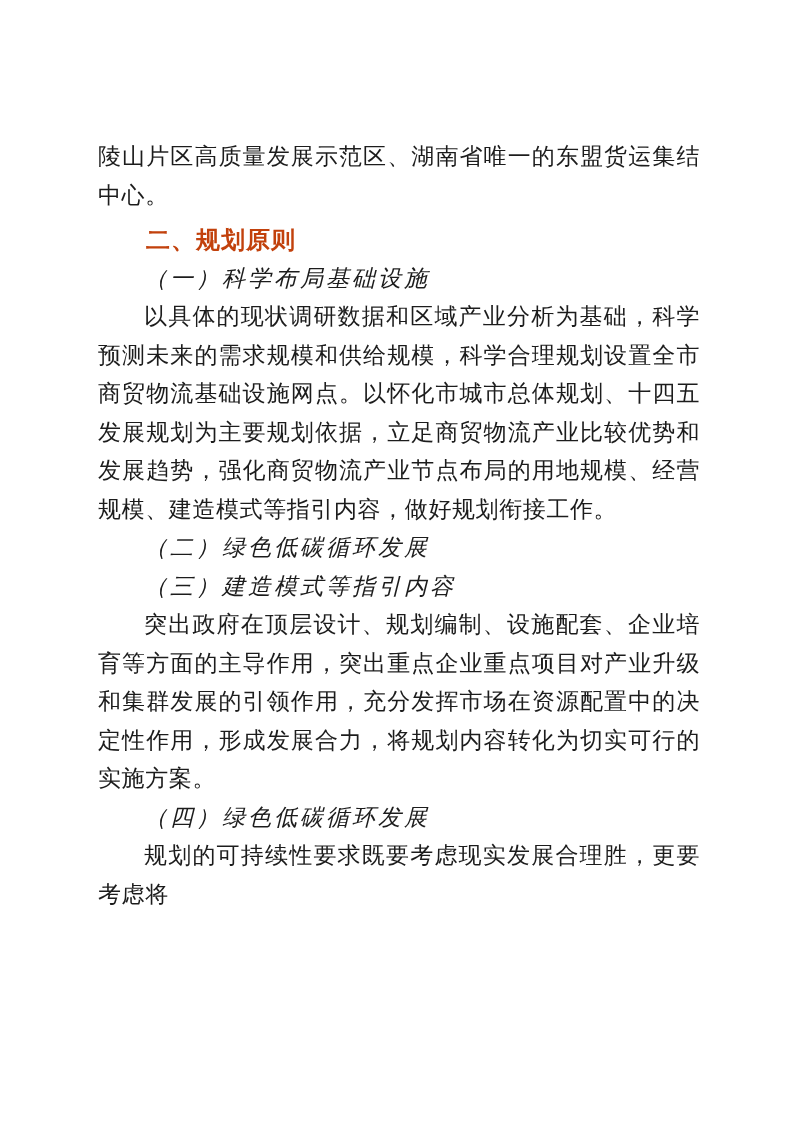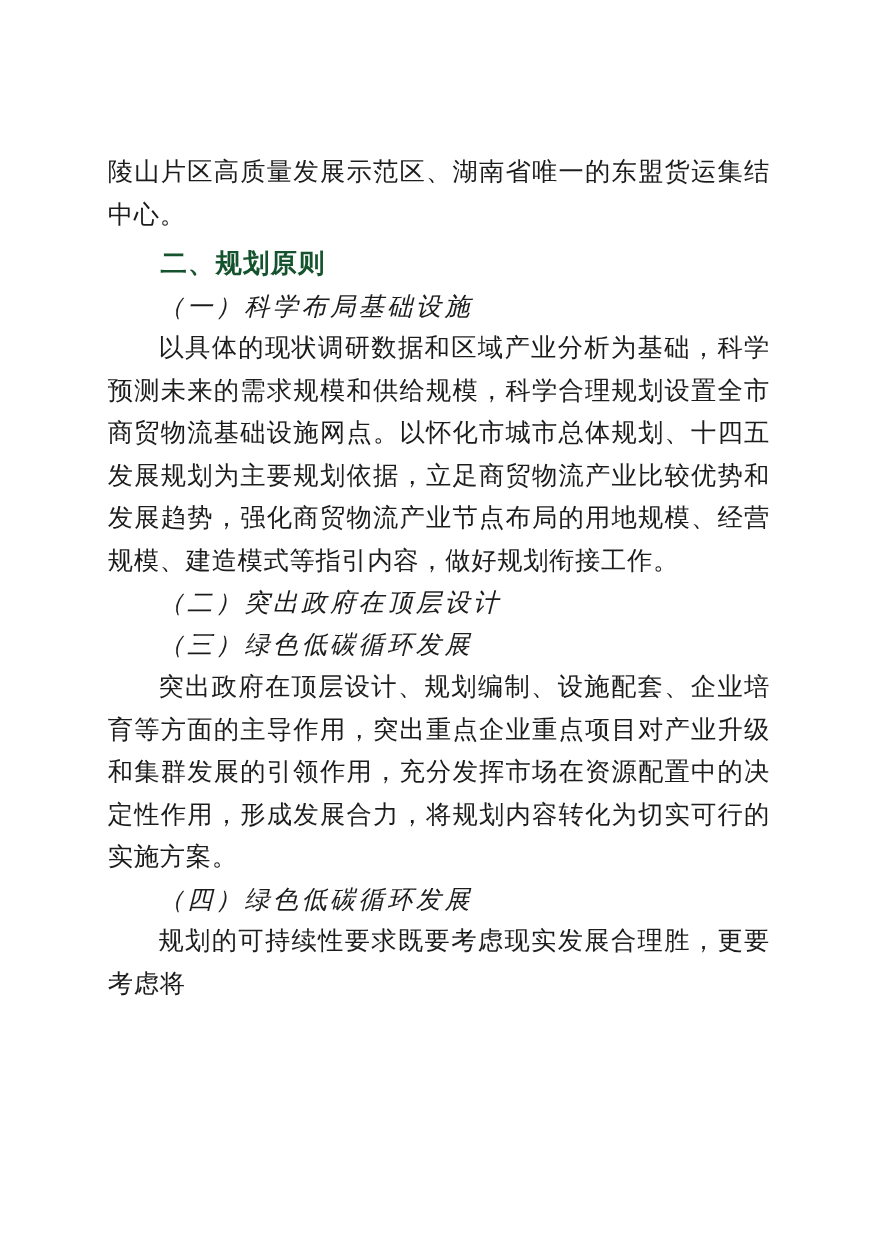--- a/index.html
+++ b/index.html
@@ -34,21 +34,21 @@
     text-indent: 2em;
   }
   .section-heading {
     margin: 6px 0 0 0;
     font-family: "Liberation Sans", "DejaVu Sans", sans-serif;
     font-weight: bold;
     font-size: 24px;
     line-height: 38.5px;
     letter-spacing: 1px;
     text-indent: 2em;
-    color: #14532d;
+    color: #c2410c;
   }
   .sub-heading {
     margin: 0;
     font-weight: normal;
     font-style: italic;
     font-size: 23px;
     line-height: 38.5px;
     letter-spacing: 3px;
     text-indent: 2em;
     color: #1c1c1c;
@@ -70,23 +70,23 @@
 
 <div class="page">
   <div class="content">
     <p class="body-text">陵山片区高质量发展示范区、湖南省唯一的东盟货运集结中心。</p>
 
     <h2 class="section-heading">二、规划原则</h2>
 
     <h3 class="sub-heading">（一）科学布局基础设施</h3>
     <p class="body-text indent">以具体的现状调研数据和区域产业分析为基础，科学预测未来的需求规模和供给规模，科学合理规划设置全市商贸物流基础设施网点。以怀化市城市总体规划、十四五发展规划为主要规划依据，立足商贸物流产业比较优势和发展趋势，强化商贸物流产业节点布局的用地规模、经营规模、建造模式等指引内容，做好规划衔接工作。</p>
 
-    <h3 class="sub-heading">（二）突出政府在顶层设计</h3>
+    <h3 class="sub-heading">（二）绿色低碳循环发展</h3>
 
-    <h3 class="sub-heading">（三）绿色低碳循环发展</h3>
+    <h3 class="sub-heading">（三）建造模式等指引内容</h3>
     <p class="body-text indent">突出政府在顶层设计、规划编制、设施配套、企业培育等方面的主导作用，突出重点企业重点项目对产业升级和集群发展的引领作用，充分发挥市场在资源配置中的决定性作用，形成发展合力，将规划内容转化为切实可行的实施方案。</p>
 
     <h3 class="sub-heading">（四）绿色低碳循环发展</h3>
     <p class="body-text indent">规划的可持续性要求既要考虑现实发展合理胜，更要考虑将</p>
   </div>
 
   <div class="footer">
     <span>— 39 —</span>
   </div>
 </div>

